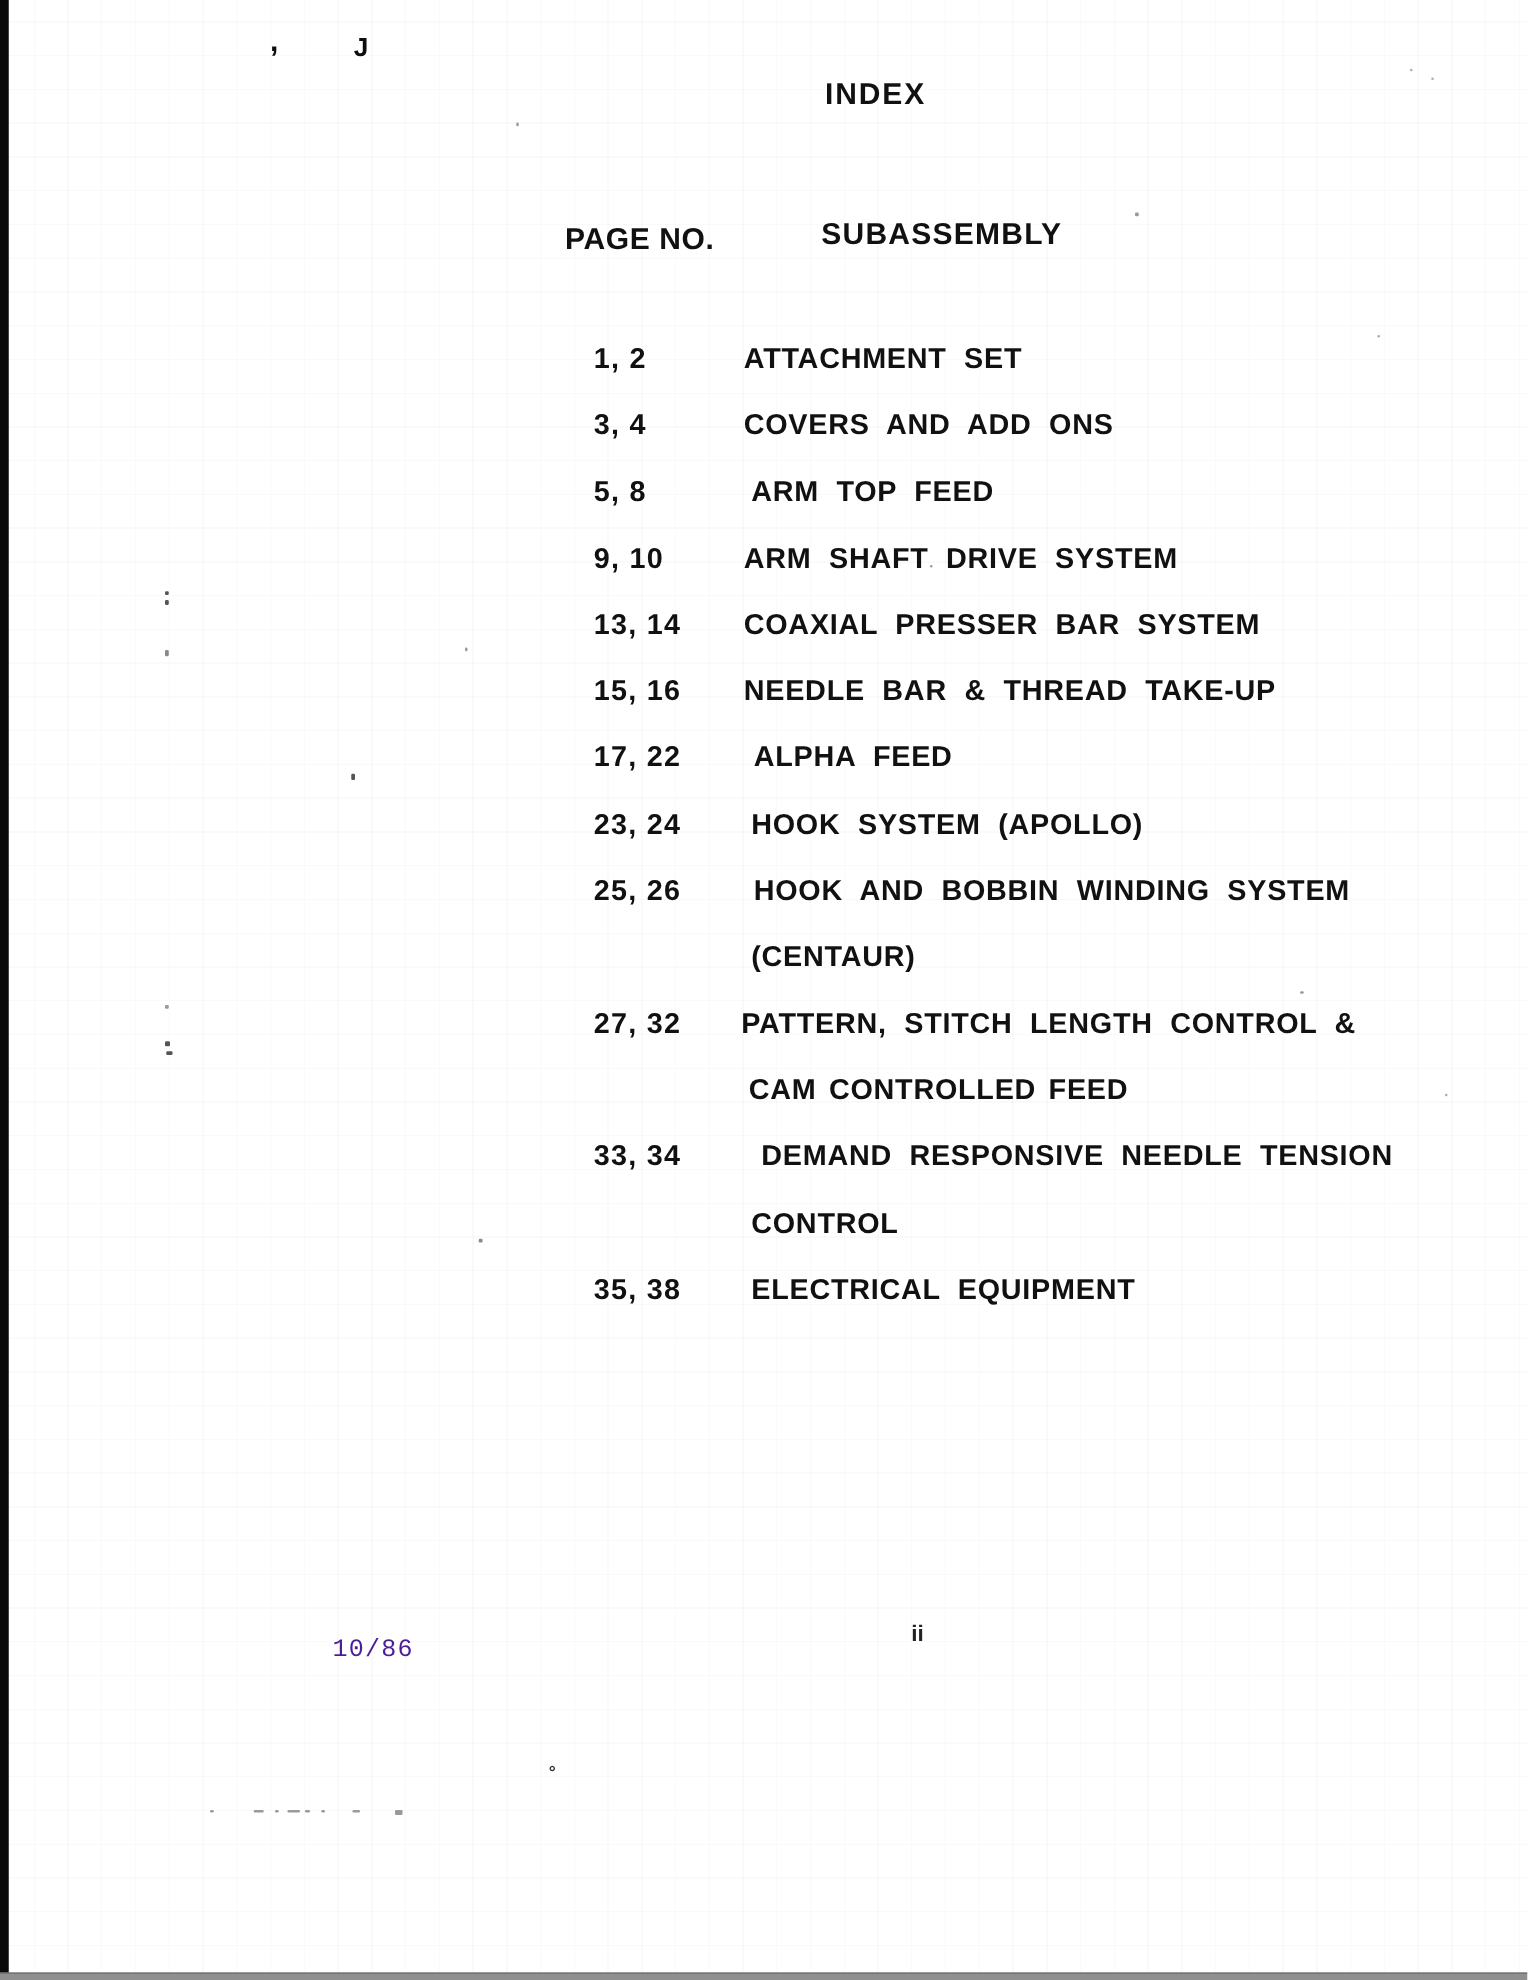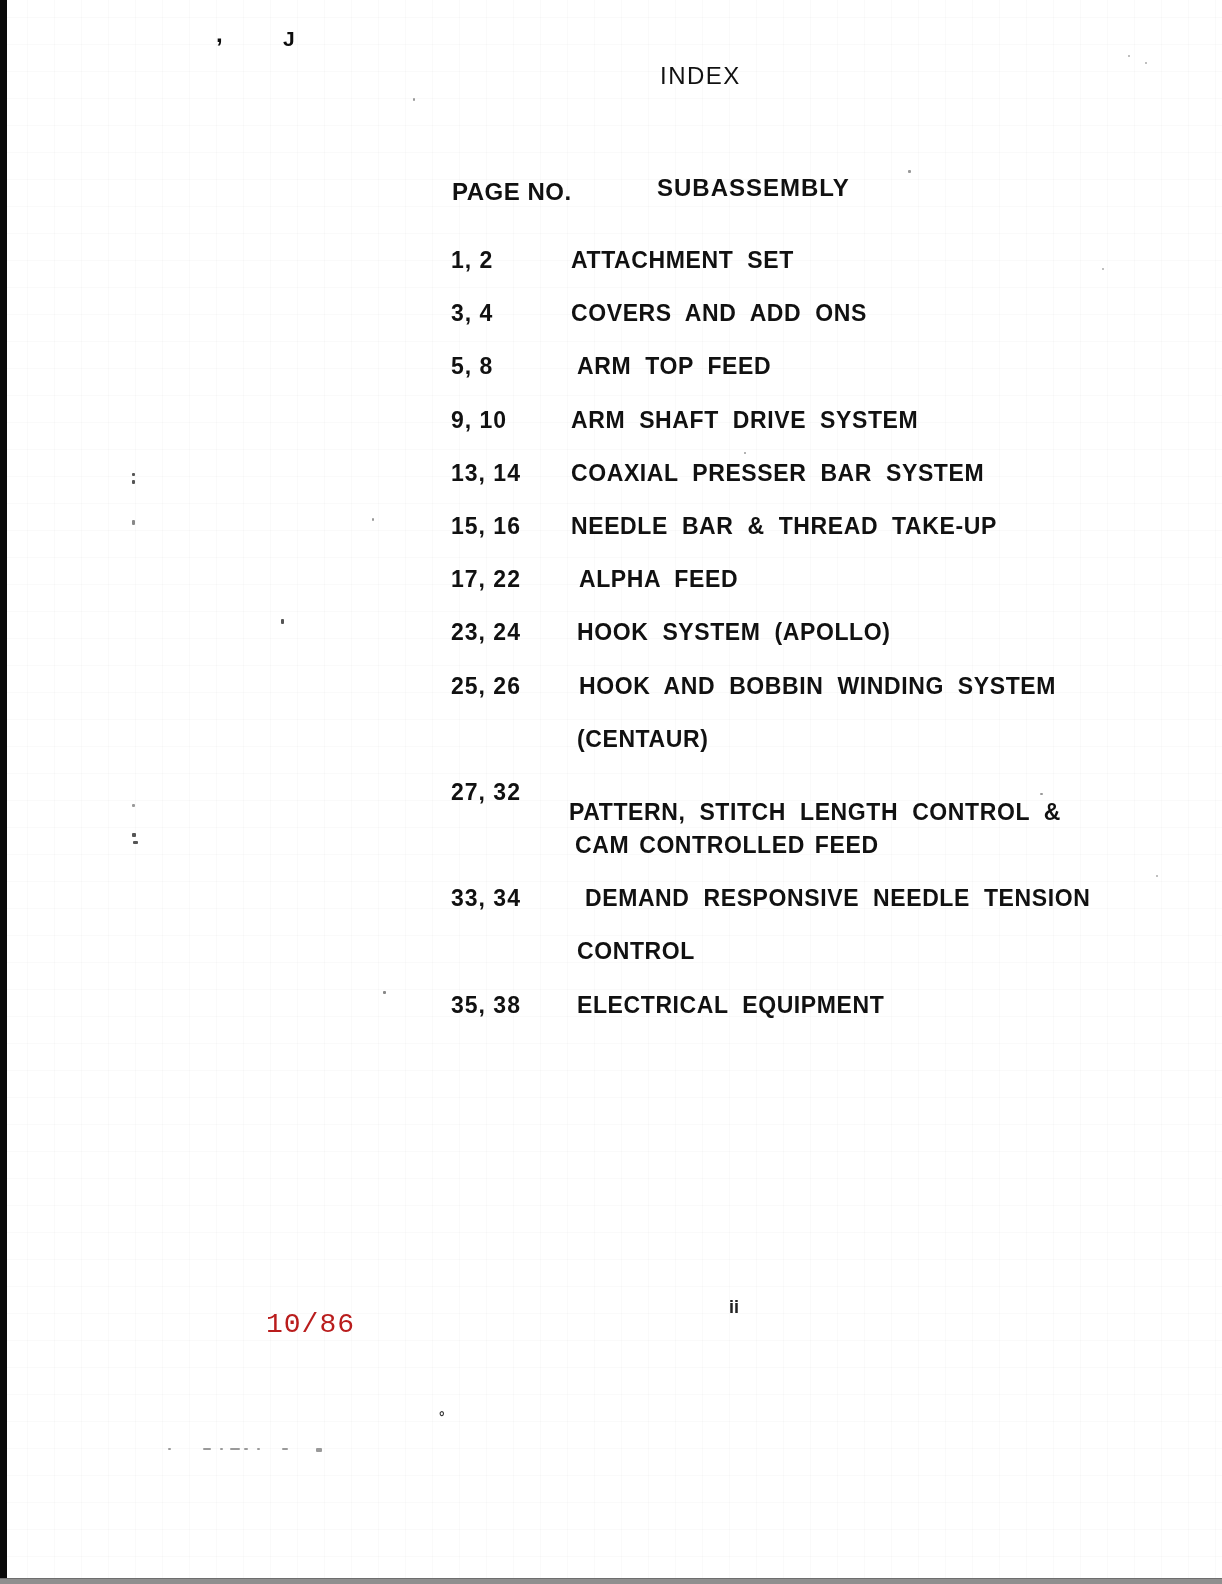--- a/index.html
+++ b/index.html
@@ -19,52 +19,52 @@
   }
   .left-binding-bar{
     position:absolute;left:0;top:0;width:7px;height:1584px;background:#0a0a0a;
   }
   .bottom-scan-bar{
     position:absolute;left:0;bottom:0;width:1222px;height:5px;background:#8f8f8f;
     border-top:1px solid #6e6e6e;
   }
   .doc-title{
     position:absolute;left:660px;top:62px;width:160px;
-    font-size:24px;font-weight:400;letter-spacing:1.5px;text-align:left;
+    font-size:24px;font-weight:700;letter-spacing:1.5px;text-align:left;
   }
   .col-headers{
     position:absolute;left:0;top:178px;width:1018px;height:30px;
   }
   .col-header-page{
     position:absolute;left:452px;top:0;
     font-size:24px;font-weight:700;letter-spacing:0.5px;
   }
   .col-header-sub{
     position:absolute;left:657px;top:-4px;
     font-size:24px;font-weight:700;letter-spacing:1px;
   }
   .toc{
     position:absolute;left:0;top:247px;width:1222px;
   }
   .toc-line{
-    display:flex;height:53.2px;align-items:flex-start;
+    display:flex;height:53.2px;align-items:flex-end;padding-left:24px;
   }
   .toc-pages{
     width:120px;margin-left:451px;flex:0 0 auto;
     font-size:23px;font-weight:700;letter-spacing:1px;
     white-space:pre;
   }
   .toc-title{
     font-size:23px;font-weight:700;letter-spacing:0.6px;word-spacing:7px;
     white-space:pre;
   }
   .footer-date{
     position:absolute;left:266px;top:1309px;
     font-family:"Liberation Mono", monospace;
-    font-size:28px;font-weight:500;letter-spacing:1px;color:#b91c1c;
+    font-size:20px;font-weight:500;letter-spacing:1px;color:#4c1d95;
   }
   .footer-page-num{
     position:absolute;left:729px;top:1297px;
     font-size:18px;font-weight:700;color:#222;
   }
   .stray{position:absolute;color:#0d0d0d;}
   .stray-comma{left:216px;top:20px;font-size:24px;font-weight:700;}
   .stray-j{left:283px;top:27px;font-size:21px;font-weight:700;}
   .stray-ring{left:439px;top:1409px;font-size:14px;font-weight:700;color:#333;}
   .speck{position:absolute;background:#555;border-radius:1px;}

